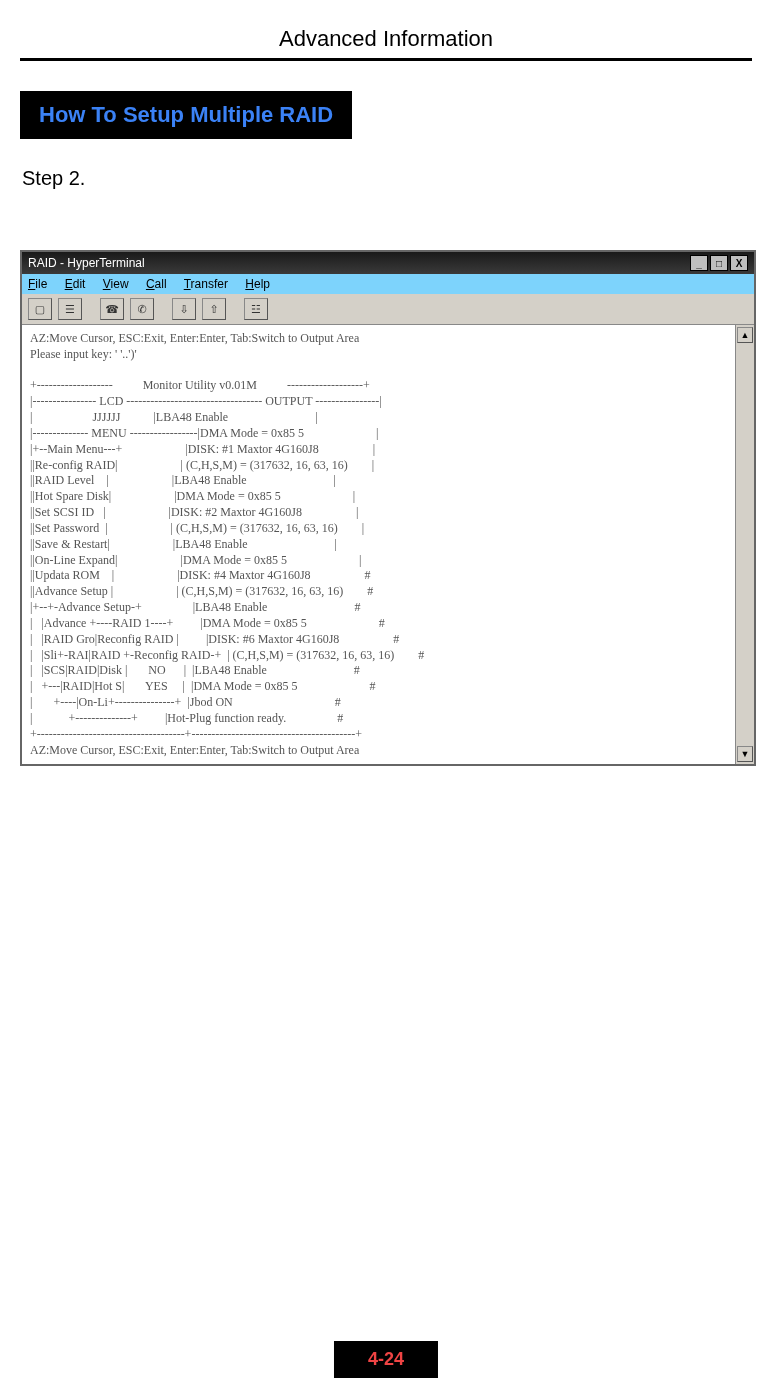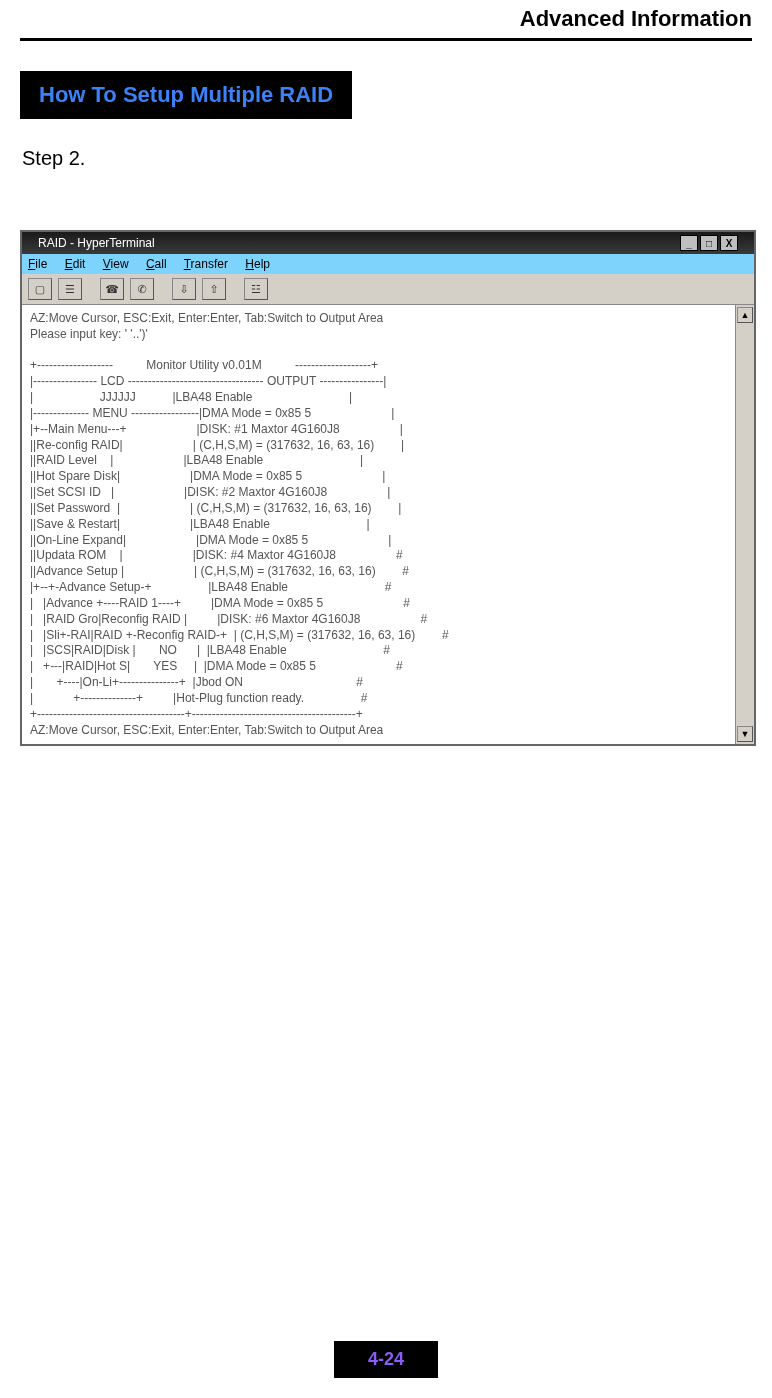--- a/index.html
+++ b/index.html
@@ -1,38 +1,38 @@
 <!DOCTYPE html>
 <html><head>
 <meta charset="utf-8">
 <style>
   html,body{margin:0;padding:0;background:#fff;font-family:Arial,Helvetica,sans-serif;color:#000}
   .page{width:772px;margin:0 auto;position:relative;min-height:1398px;box-sizing:border-box;padding:0 20px}
-  .hdr-title{text-align:right;font-weight:bold;font-size:22px;padding-top:6px}
+  .hdr-title{text-align:center;font-weight:normal;font-size:22px;padding-top:26px}
   .hdr-rule{border:none;border-top:3px solid #000;margin:6px 0 0 0}
   .section-box{display:inline-block;border:3px solid #000;background:#000;color:#3b82f6;font-weight:bold;font-size:22px;padding:8px 16px;margin-top:30px}
   .callout-box{display:inline-block;border:2px solid #000;padding:12px 18px;font-size:20px;margin-top:110px;margin-left:6px}
   .step{font-size:20px;margin-top:28px;margin-left:2px}
   .instr{font-size:20px;margin-top:34px;margin-left:2px}
   
   .win{margin-top:60px;border:2px solid #666;background:#c0c0c0;width:732px}
-  .titlebar{background:linear-gradient(#1a1a1a,#3a3a3a);color:#fff;font-size:12px;padding:3px 16px;display:flex;justify-content:space-between;align-items:center;font-family:Tahoma,Arial,sans-serif}
+  .titlebar{background:linear-gradient(#1a1a1a,#3a3a3a);color:#fff;font-size:12px;padding:3px 6px;display:flex;justify-content:space-between;align-items:center;font-family:Tahoma,Arial,sans-serif}
   .titlebar .btns{display:flex;gap:2px}
   .titlebar .btn{width:16px;height:14px;background:#bfbfbf;border:1px solid #000;display:flex;align-items:center;justify-content:center;font-size:10px;font-family:Arial;color:#000;font-weight:bold}
   .menubar{background:#7dd3fc;font-size:12px;padding:3px 6px;font-family:Tahoma,Arial,sans-serif}
   .menubar span{margin-right:14px}
   .menubar u{text-decoration:underline}
   .toolbar{background:#d4d0c8;padding:4px 6px;display:flex;gap:6px;border-bottom:1px solid #888}
   .tbtn{width:22px;height:20px;background:#d4d0c8;border:1px solid #888;border-right-color:#555;border-bottom-color:#555;display:flex;align-items:center;justify-content:center;font-size:11px;color:#333}
   .tsep{width:6px}
   .term-wrap{display:flex;background:#fff}
-  .term{flex:1;background:#fff;padding:6px 8px;font-family:Liberation Sans, sans-serif;font-size:12px;line-height:1.32;color:#555;white-space:pre}
+  .term{flex:1;background:#fff;padding:6px 8px;font-family:Liberation Serif, serif;font-size:12px;line-height:1.32;color:#555;white-space:pre}
   .scroll{width:18px;background:#d4d0c8;border-left:1px solid #888;display:flex;flex-direction:column;justify-content:space-between;align-items:center;padding:2px 0}
   .sarrow{width:14px;height:14px;background:#d4d0c8;border:1px solid #888;border-right-color:#555;border-bottom-color:#555;font-size:9px;display:flex;align-items:center;justify-content:center;color:#000}
-  .pagefoot{position:absolute;bottom:20px;left:50%;transform:translateX(-50%);background:#000;color:#8b5cf6;font-weight:bold;font-size:18px;padding:8px 34px}
+  .pagefoot{position:absolute;bottom:20px;left:50%;transform:translateX(-50%);background:#000;color:#ef4444;font-weight:bold;font-size:18px;padding:8px 34px}
 </style>
 </head>
 <body>
 
 <div class="page">
   <div class="hdr-title">Advanced Information</div>
   <hr class="hdr-rule">
 
   <div class="section-box">How To Setup Multiple RAID</div>
 

